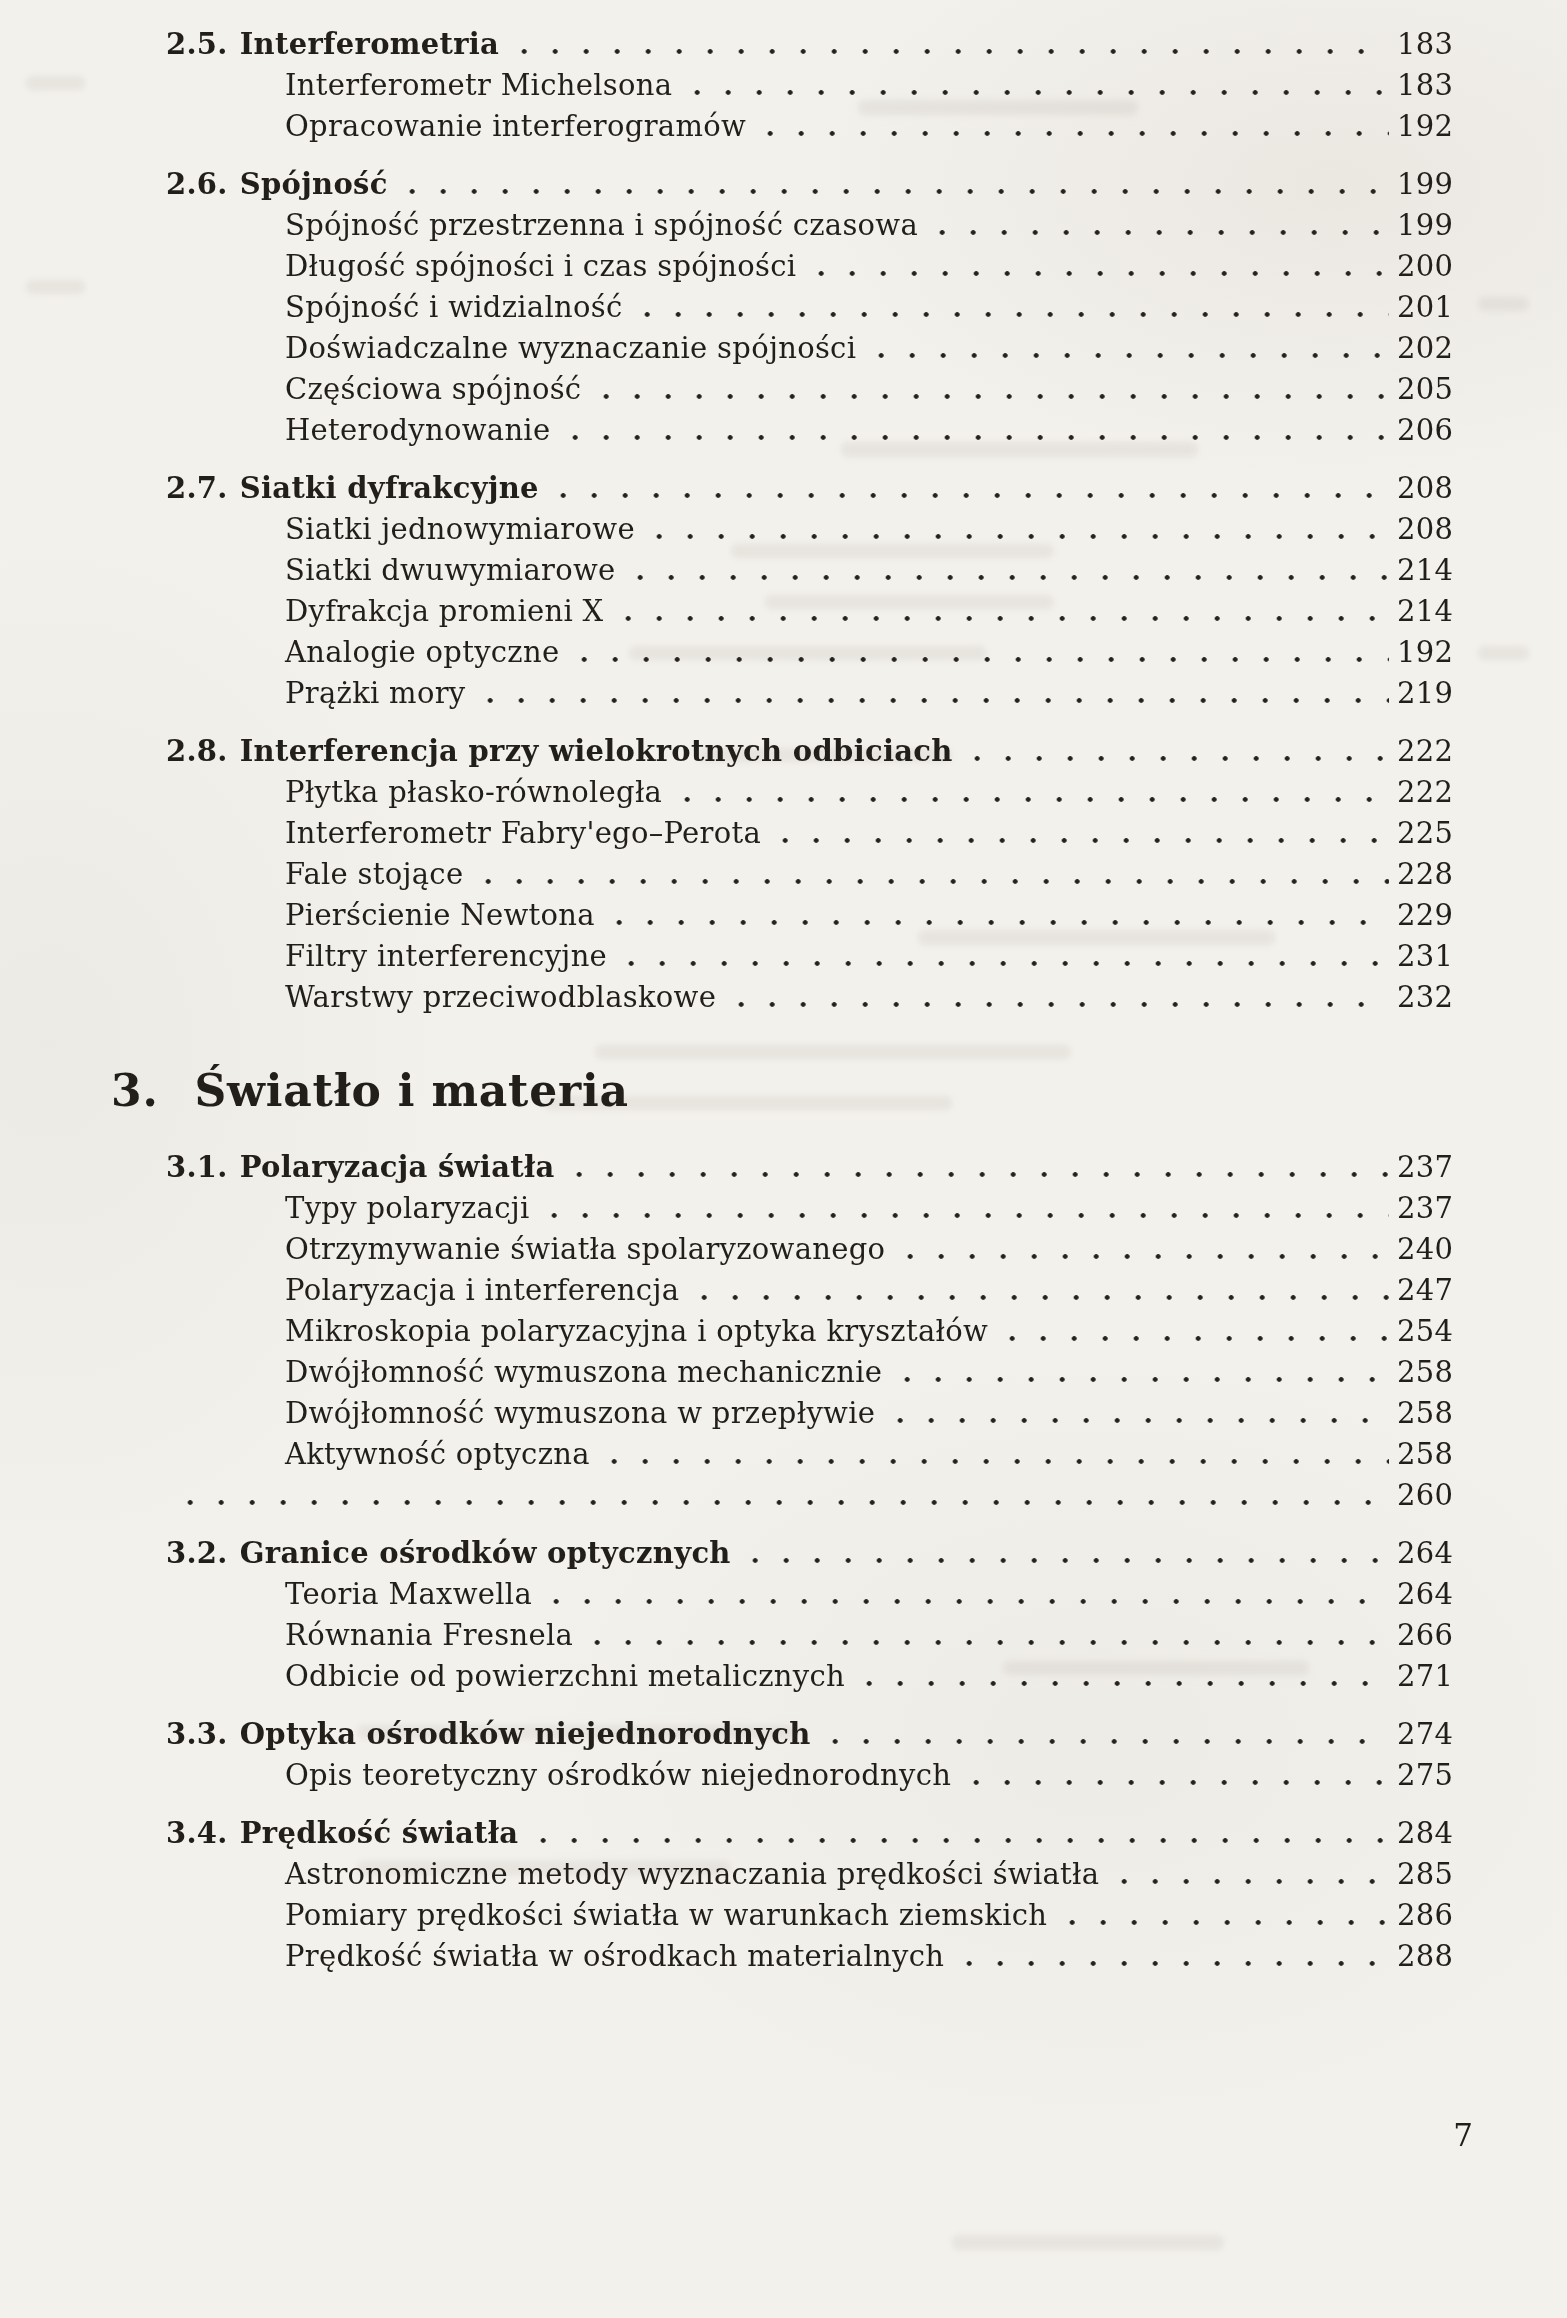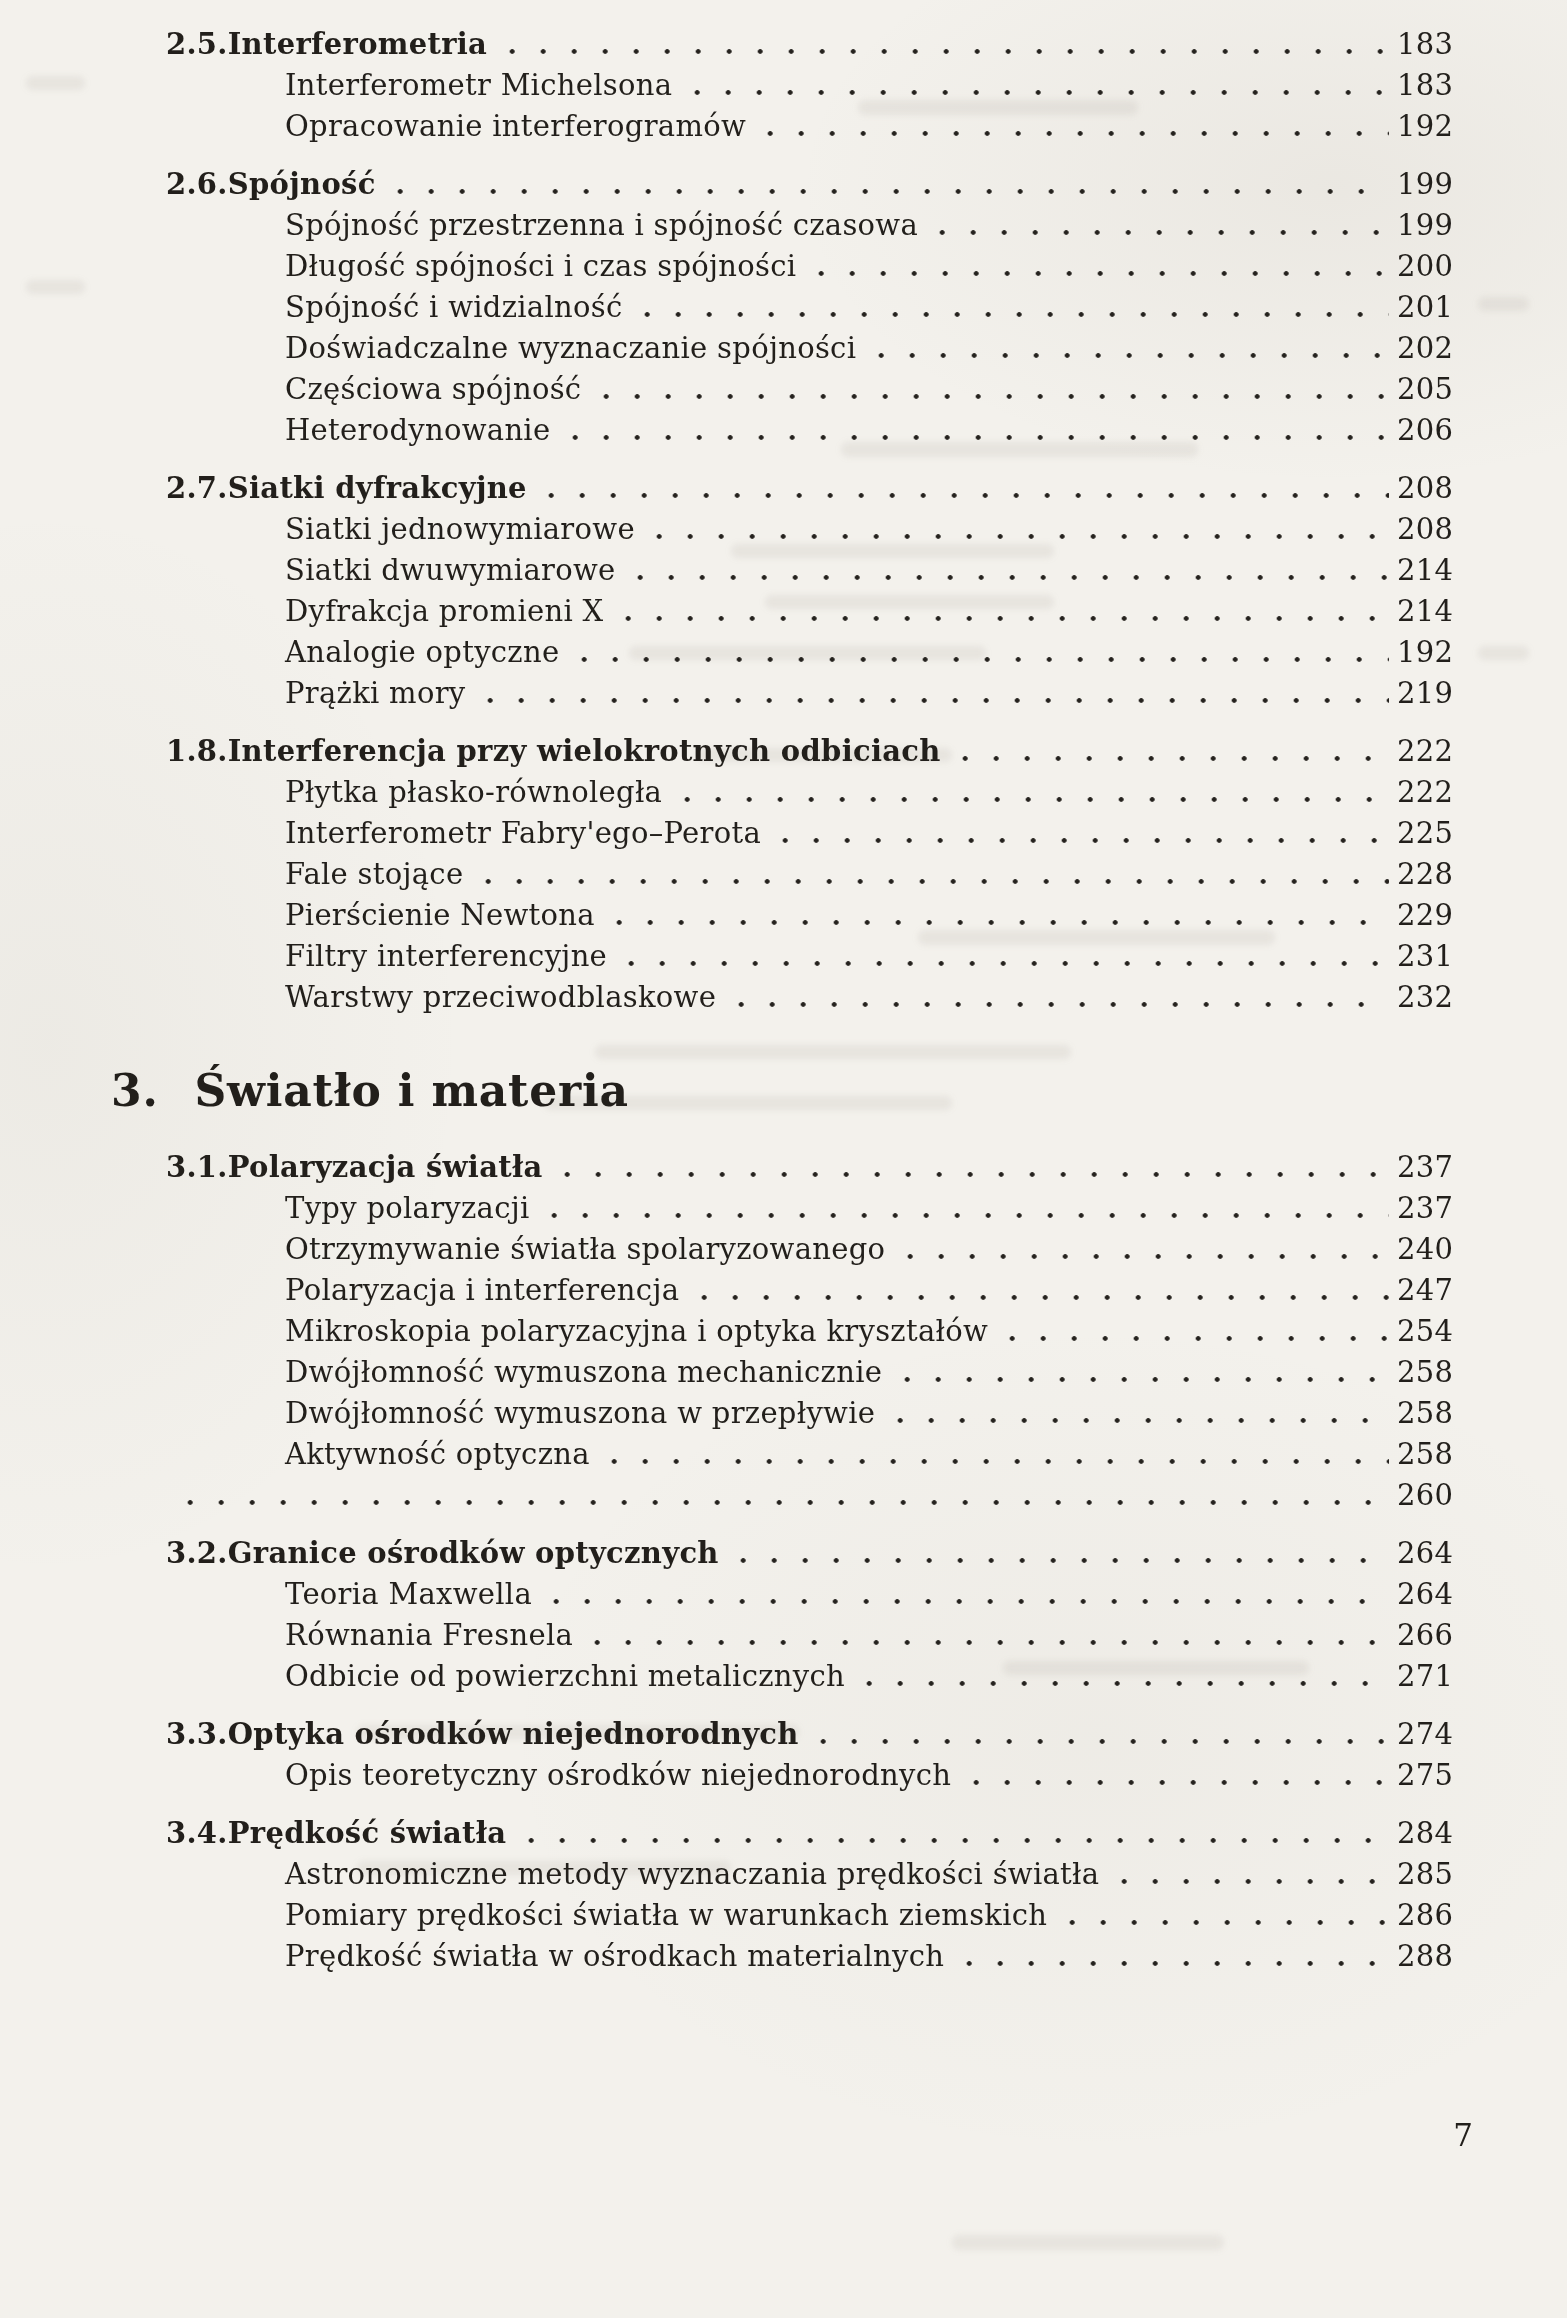--- a/index.html
+++ b/index.html
@@ -34,21 +34,21 @@
   .row.sub .title { padding-left: 119px; text-align: right; }
   .row.chapter {
     font-weight: 700;
     font-size: 44px;
     height: 63px;
     margin-top: 44px;
     margin-bottom: 22px;
     margin-left: -55px;
     letter-spacing: 0.8px;
   }
-  .num { margin-right: 0; }
+  .num { margin-right: 12px; }
   .row.chapter .num { margin-right: 36px; }
   .dots {
     flex: 1;
     height: 5.1px;
     margin-left: 20.4px;
     margin-right: 8.5px;
     background-image: radial-gradient(circle at 2.5px 2.5px, #25221e 2px, rgba(0,0,0,0) 2.8px);
     background-size: 31px 5.1px;
     background-repeat: repeat-x;
     background-position: 1.7px 0;
@@ -175,21 +175,21 @@
         <span class="title">Analogie optyczne</span>
         <span class="dots"></span>
         <span class="pagenum">192</span>
       </div>
       <div class="row sub">
         <span class="title">Prążki mory</span>
         <span class="dots"></span>
         <span class="pagenum">219</span>
       </div>
       <div class="row section">
-        <span class="num">1.8.</span>
+        <span class="num">2.8.</span>
         <span class="title">Interferencja przy wielokrotnych odbiciach</span>
         <span class="dots"></span>
         <span class="pagenum">222</span>
       </div>
       <div class="row sub">
         <span class="title">Płytka płasko-równoległa</span>
         <span class="dots"></span>
         <span class="pagenum">222</span>
       </div>
       <div class="row sub">

